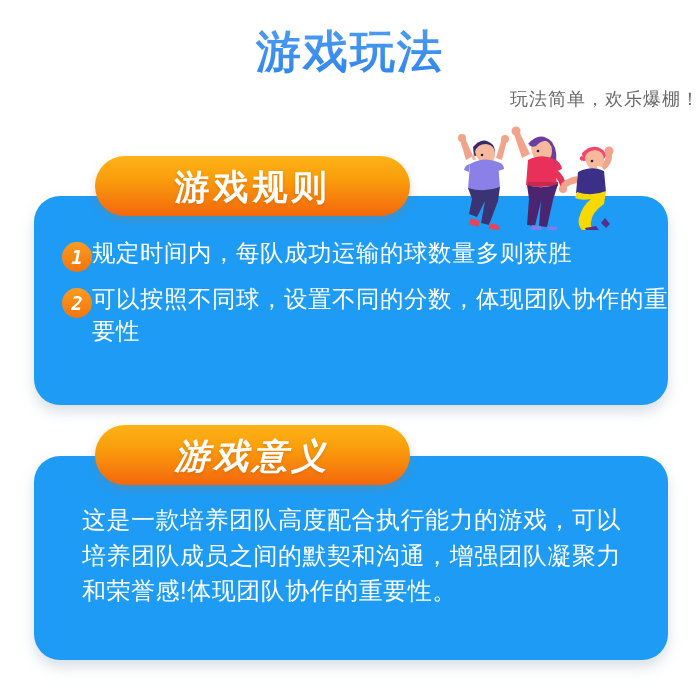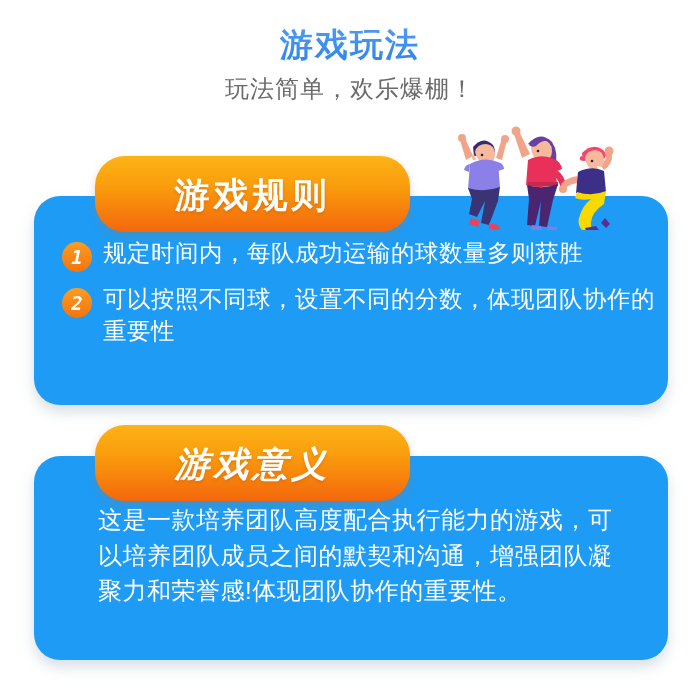--- a/index.html
+++ b/index.html
@@ -24,37 +24,38 @@
   
   .header {
     position: absolute;
     top: 0;
     left: 0;
     width: 700px;
     text-align: center;
     padding-top: 26px;
   }
   .main-title {
-    font-size: 33px;
+    font-size: 45px;
     font-weight: bold;
     letter-spacing: 2px;
     line-height: 1.15;
     background: linear-gradient(180deg, #4f9bf2 0%, #2f85ec 100%);
     -webkit-background-clip: text;
     background-clip: text;
     color: transparent;
     -webkit-text-fill-color: transparent;
     margin: 0;
   }
   .sub-title {
-    font-size: 24px;
+    font-size: 18px;
     color: #6b6b6b;
     letter-spacing: 1px;
     margin-top: 9px;
     font-weight: normal;
+    text-align: right;
   }
 
   
   .illustration {
     position: absolute;
     left: 444px;
     top: 118px;
     width: 190px;
     height: 112px;
     z-index: 6;
@@ -78,21 +79,21 @@
   .card-meaning {
     top: 456px;
     height: 204px;
   }
 
   
   .badge {
     position: absolute;
     left: 95px;
     width: 315px;
-    height: 76px;
+    height: 60px;
     border-radius: 30px;
     background: linear-gradient(180deg, #fdb316 0%, #fa9e0d 38%, #f4670c 100%);
     box-shadow: 0 4px 9px rgba(160,120,80,0.30);
     display: flex;
     align-items: center;
     justify-content: center;
     z-index: 5;
   }
   .badge-rules { top: 156px; }
   .badge-meaning { top: 425px; font-style: italic; }
@@ -133,32 +134,31 @@
     display: flex;
     align-items: center;
     justify-content: center;
     margin-top: 4px;
     font-family: "DejaVu Sans Mono", "Liberation Mono", monospace;
   }
   .rule-text {
     color: #ffffff;
     font-size: 23.5px;
     line-height: 1.35;
-    margin-left: 11px;
     letter-spacing: 0.5px;
     flex: 1 1 auto;
   }
 
   
   .meaning-body {
     position: absolute;
     left: 34px;
     top: 502px;
     width: 634px;
-    padding: 0 44px 0 64px;
+    padding: 0 44px 0 48px;
     box-sizing: border-box;
     z-index: 4;
   }
   .meaning-text {
     color: #ffffff;
     font-size: 24px;
     line-height: 1.48;
     letter-spacing: 0.5px;
     text-align: left;
   }

